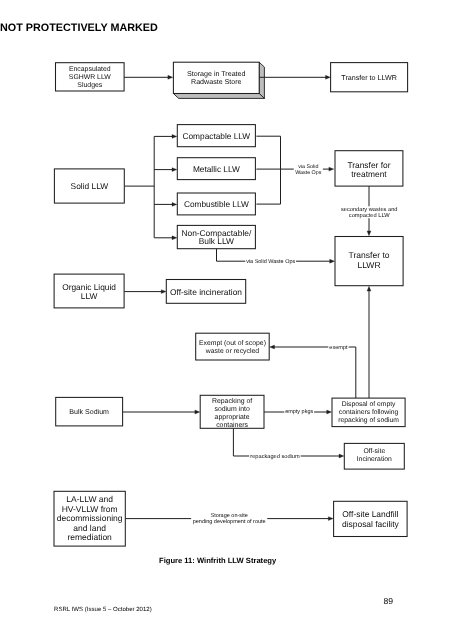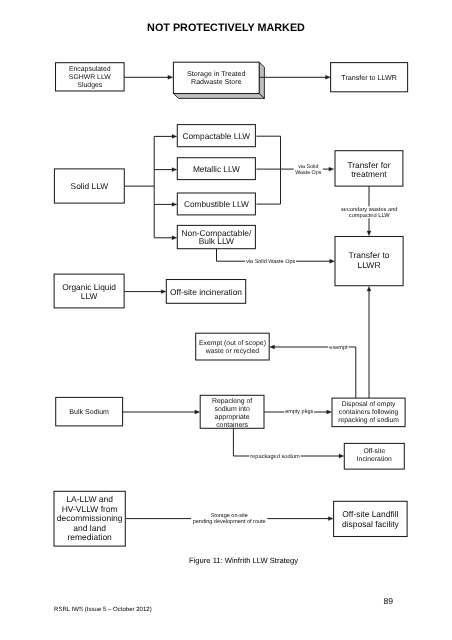--- a/index.html
+++ b/index.html
@@ -1,20 +1,20 @@
 <!DOCTYPE html>
 <html><head>
 <meta charset="utf-8">
 <title>Winfrith LLW Strategy</title>
 <style>
   html,body{margin:0;padding:0;background:#ffffff;}
   body{width:452px;height:640px;overflow:hidden;font-family:"Liberation Sans",sans-serif;color:#000;-webkit-font-smoothing:antialiased;text-rendering:geometricPrecision;}
   .page{position:relative;width:452px;height:640px;background:#fff;}
-  .hdr{position:absolute;left:0;top:22px;width:452px;text-align:center;font-size:10.8px;font-weight:bold;}
-  .cap{position:absolute;left:189px;top:556px;font-size:7.6px;font-weight:normal;white-space:nowrap;}
+  .hdr{position:absolute;left:0;top:22px;width:452px;font-size:10.8px;font-weight:bold;}
+  .cap{position:absolute;left:159px;top:556px;font-size:7.6px;font-weight:bold;white-space:nowrap;}
   .foot-l{position:absolute;left:54.1px;top:607px;font-size:6.05px;white-space:nowrap;}
   .foot-r{position:absolute;left:383.6px;top:596px;font-size:8.6px;font-weight:normal;}
   svg.diagram{position:absolute;left:0;top:0;display:block;shape-rendering:geometricPrecision;}
   .bx{fill:#ffffff;stroke:#1f1f1f;stroke-width:1.05;}
   .cube-face{fill:#bdbdbd;stroke:#1d1d1d;stroke-width:0.9;}
   .ln{stroke:#1f1f1f;stroke-width:1.0;fill:none;}
   .nodetext{font-family:"Liberation Sans",sans-serif;fill:#0f0f0f;text-anchor:middle;}
   .edgelabel{font-family:"Liberation Sans",sans-serif;fill:#0f0f0f;text-anchor:middle;}
 </style>
 </head>

